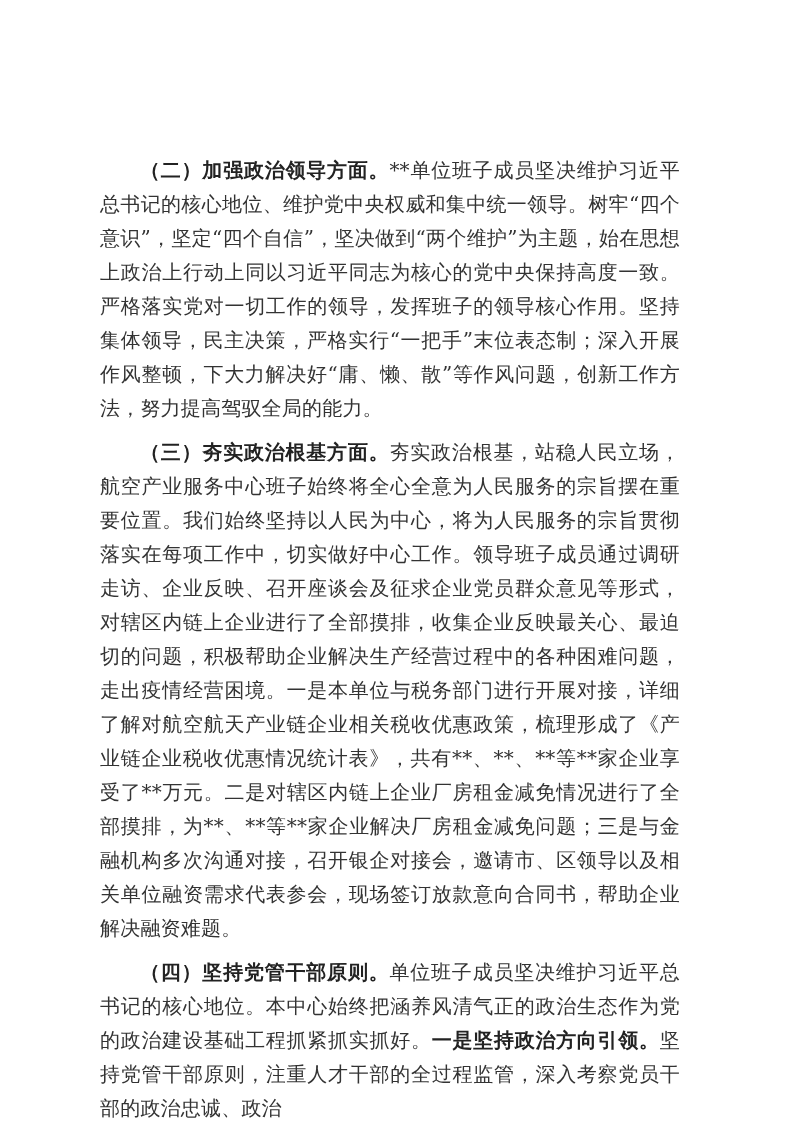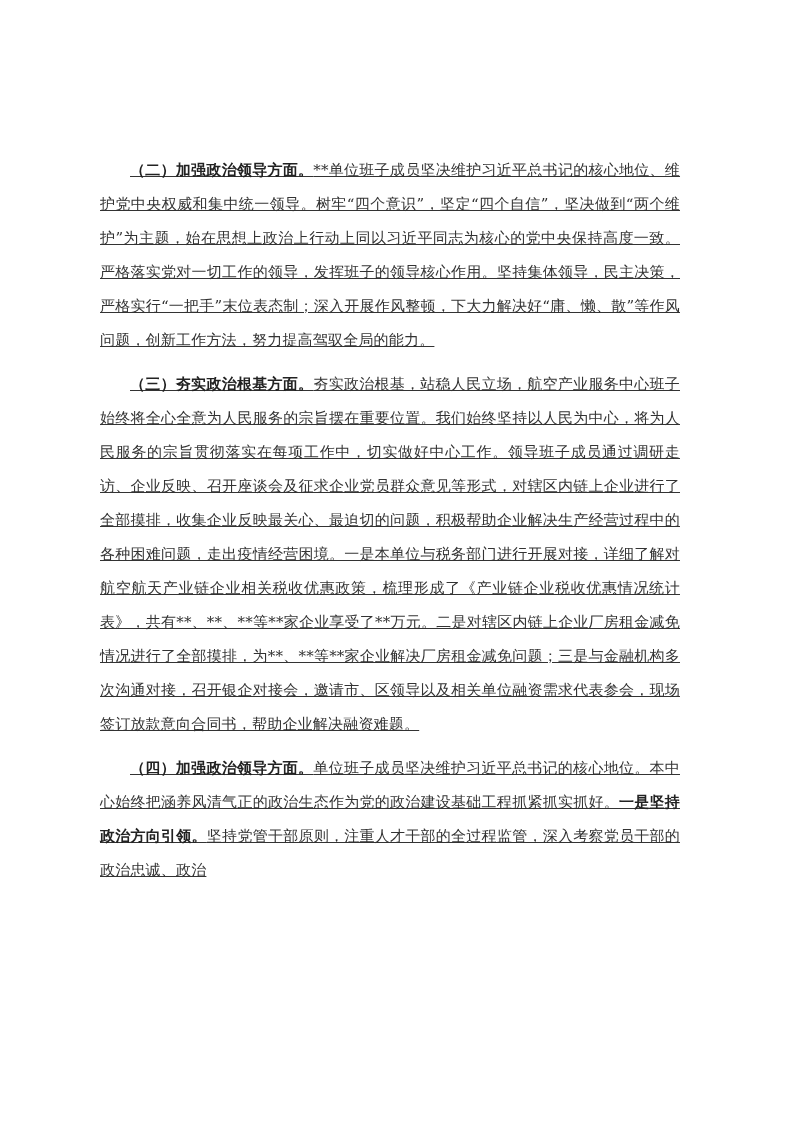--- a/index.html
+++ b/index.html
@@ -16,39 +16,38 @@
       color: #333333;
     }
     .page {
       position: absolute;
       left: 100px;
       top: 153px;
       width: 580px;
     }
     .para {
       margin: 0 0 10px 0;
-      font-size: 15px;
+      font-size: 20px;
       line-height: 34px;
       text-indent: 2em;
       text-align: justify;
       text-align-last: left;
       letter-spacing: 0.2px;
-      text-decoration: underline;
     }
     .heading {
       font-weight: bold;
       color: #222222;
     }
     .strong {
       font-weight: bold;
       color: #222222;
     }
   </style>
 </head>
 <body>
 
 <div class="page">
   <p class="para"><span class="heading">（二）加强政治领导方面。</span><span>**单位班子成员坚决维护习近平总书记的核心地位、维护党中央权威和集中统一领导。树牢“四个意识”，坚定“四个自信”，坚决做到“两个维护”为主题，始在思想上政治上行动上同以习近平同志为核心的党中央保持高度一致。严格落实党对一切工作的领导，发挥班子的领导核心作用。坚持集体领导，民主决策，严格实行“一把手”末位表态制；深入开展作风整顿，下大力解决好“庸、懒、散”等作风问题，创新工作方法，努力提高驾驭全局的能力。</span></p>
 
   <p class="para"><span class="heading">（三）夯实政治根基方面。</span><span>夯实政治根基，站稳人民立场，航空产业服务中心班子始终将全心全意为人民服务的宗旨摆在重要位置。我们始终坚持以人民为中心，将为人民服务的宗旨贯彻落实在每项工作中，切实做好中心工作。领导班子成员通过调研走访、企业反映、召开座谈会及征求企业党员群众意见等形式，对辖区内链上企业进行了全部摸排，收集企业反映最关心、最迫切的问题，积极帮助企业解决生产经营过程中的各种困难问题，走出疫情经营困境。一是本单位与税务部门进行开展对接，详细了解对航空航天产业链企业相关税收优惠政策，梳理形成了《产业链企业税收优惠情况统计表》，共有**、**、**等**家企业享受了**万元。二是对辖区内链上企业厂房租金减免情况进行了全部摸排，为**、**等**家企业解决厂房租金减免问题；三是与金融机构多次沟通对接，召开银企对接会，邀请市、区领导以及相关单位融资需求代表参会，现场签订放款意向合同书，帮助企业解决融资难题。</span></p>
 
-  <p class="para"><span class="heading">（四）加强政治领导方面。</span><span>单位班子成员坚决维护习近平总书记的核心地位。本中心始终把涵养风清气正的政治生态作为党的政治建设基础工程抓紧抓实抓好。</span><span class="strong">一是坚持政治方向引领。</span><span>坚持党管干部原则，注重人才干部的全过程监管，深入考察党员干部的政治忠诚、政治</span></p>
+  <p class="para"><span class="heading">（四）坚持党管干部原则。</span><span>单位班子成员坚决维护习近平总书记的核心地位。本中心始终把涵养风清气正的政治生态作为党的政治建设基础工程抓紧抓实抓好。</span><span class="strong">一是坚持政治方向引领。</span><span>坚持党管干部原则，注重人才干部的全过程监管，深入考察党员干部的政治忠诚、政治</span></p>
 </div>
 
 </body></html>

